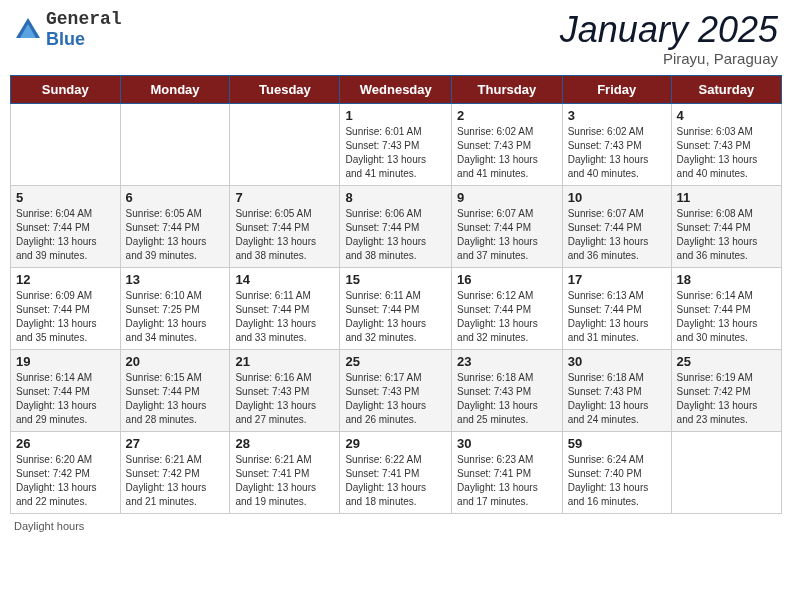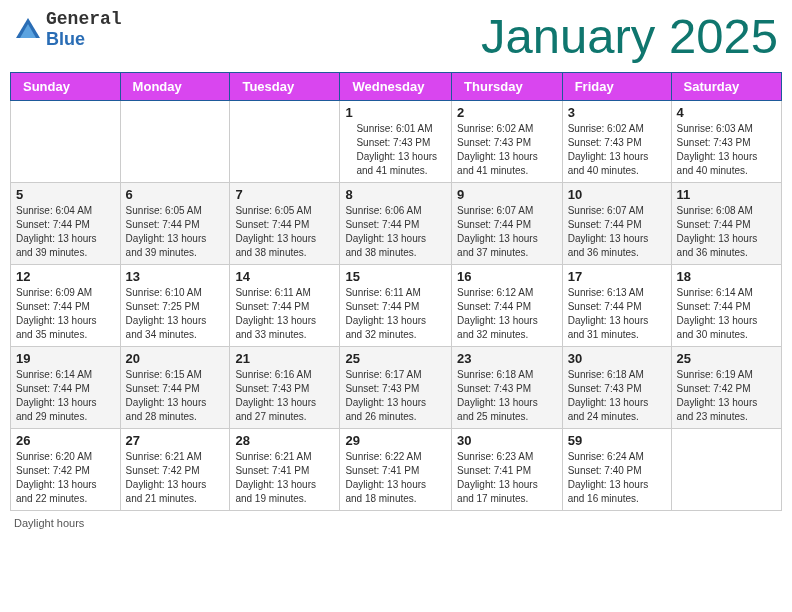--- a/index.html
+++ b/index.html
@@ -39,41 +39,42 @@
     }
     .logo-icon {
       width: 28px;
       height: 28px;
       margin-right: 4px;
     }
     .title-block {
       text-align: right;
     }
     .month-title {
-      font-size: 49px;
+      font-size: 36px;
       font-weight: normal;
-      color: #0f766e;
+      color: #0f172a;
       line-height: 1.1;
+      font-style: italic;
     }
     .location {
       font-size: 15px;
       color: #555;
     }
     .calendar {
       width: 100%;
       border-collapse: collapse;
       border: 1px solid #ccc;
     }
     .calendar th {
-      background: #d946ef;
+      background: #7f1d1d;
       color: #fff;
       font-size: 13px;
       font-weight: bold;
       padding: 6px 12px;
-      text-align: left;
+      text-align: center;
       border: 1px solid #1e5a9a;
     }
     .calendar td {
       vertical-align: top;
       border: 1px solid #ccc;
       padding: 4px 5px;
       width: 113px;
       min-height: 90px;
       font-size: 10.5px;
       color: #333;
@@ -110,20 +111,21 @@
       <polygon points="14,2 26,22 2,22" fill="#2a6db5"></polygon>
       <polygon points="14,8 22,22 6,22" fill="#5ba3e0"></polygon>
     </svg>
     <div class="logo-text">
       <span class="logo-general">General</span>
       <span class="logo-blue">Blue</span>
     </div>
   </div>
   <div class="title-block">
     <div class="month-title">January 2025</div>
+    <div class="location">Pirayu, Paraguay</div>
   </div>
 </div>
 
 <table class="calendar">
   <thead>
     <tr>
     <th>Sunday</th>
         <th>Monday</th>
         <th>Tuesday</th>
         <th>Wednesday</th>
@@ -132,21 +134,21 @@
         <th>Saturday</th>
       </tr>
   </thead>
   <tbody id="calendar-body">
   <tr class="row-even">
         <td class="empty-cell"></td>
         <td class="empty-cell"></td>
         <td class="empty-cell"></td>
         <td>
           <div class="day-num">1</div>
-          <div class="day-info" style="white-space: pre-line; margin-left: 11px;">Sunrise: 6:01 AM
+          <div class="day-info" style="white-space: pre-line;">Sunrise: 6:01 AM
 Sunset: 7:43 PM
 Daylight: 13 hours
 and 41 minutes.</div>
         </td>
         <td>
           <div class="day-num">2</div>
           <div class="day-info" style="white-space: pre-line;">Sunrise: 6:02 AM
 Sunset: 7:43 PM
 Daylight: 13 hours
 and 41 minutes.</div>

